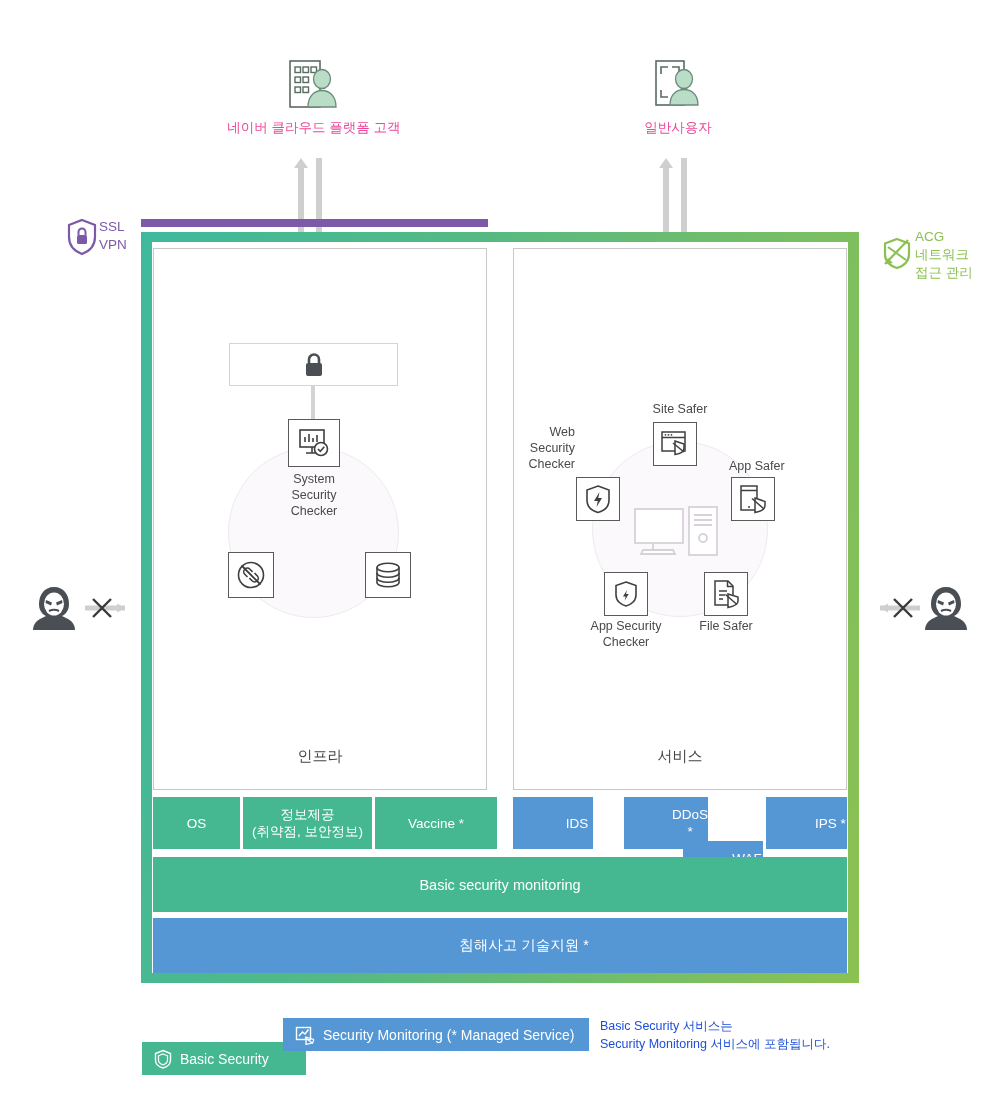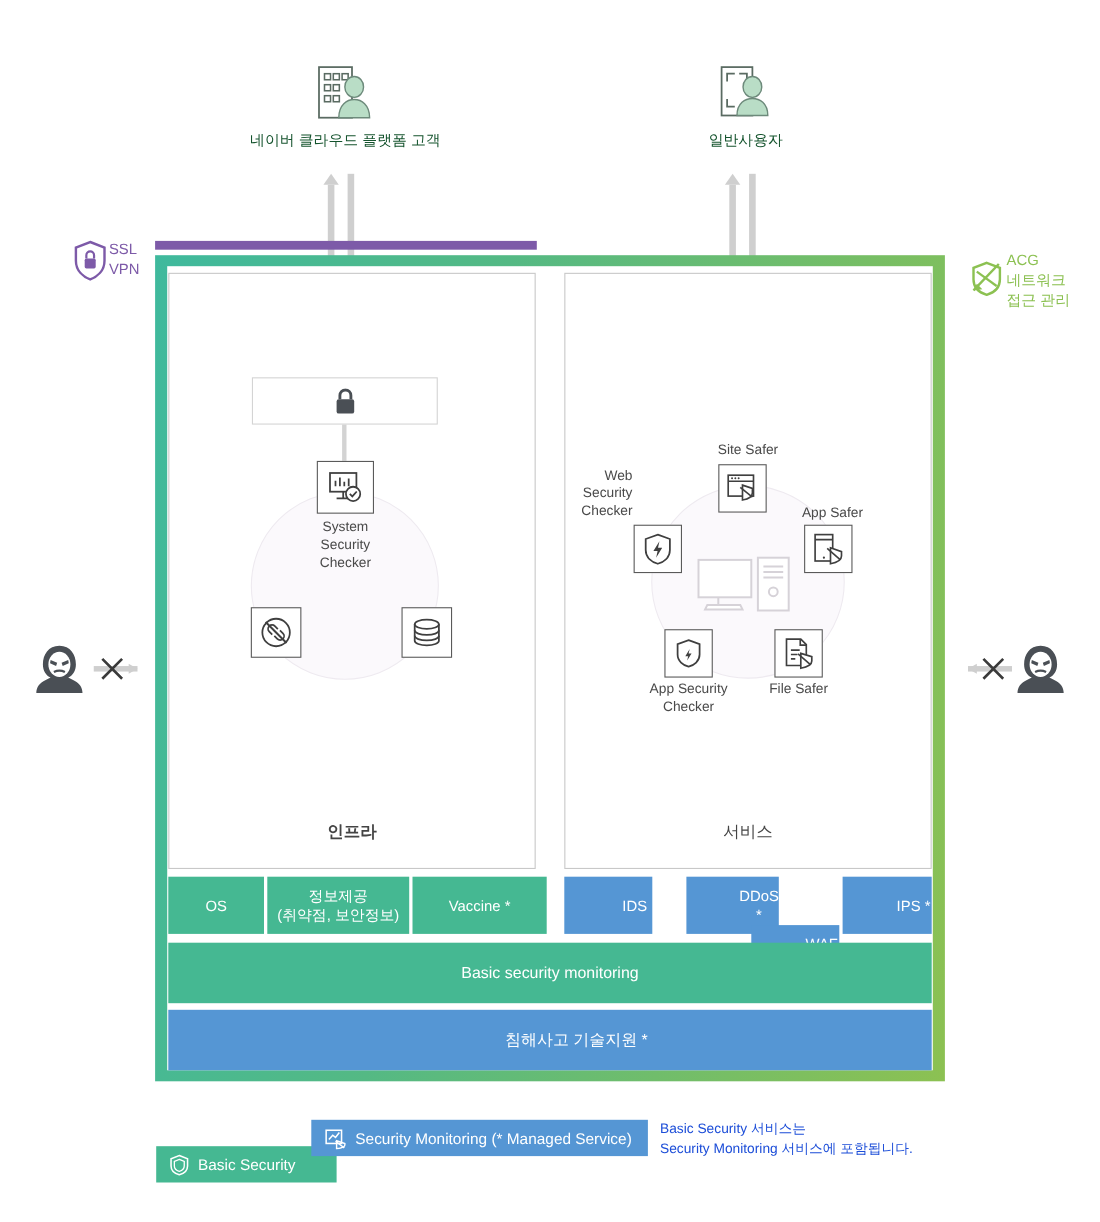--- a/index.html
+++ b/index.html
@@ -13,21 +13,21 @@
     position: relative;
     font-family: "Liberation Sans", "DejaVu Sans", sans-serif;
     color: #444;
     overflow: hidden;
   }
   .abs { position: absolute; }
 
   
   .actor-label {
     font-size: 13.5px;
-    color: #14532d;
+    color: #ec4899;
     text-align: center;
     white-space: nowrap;
   }
 
   
   .arrow-line {
     position: absolute;
     width: 6px;
     background: #cfcfcf;
   }
@@ -292,21 +292,21 @@
     <rect x="8" y="9.5" width="40" height="5" fill="#cfcfcf"></rect>
     <path d="M8 12 L16 7.5 L16 16.5 Z" fill="#cfcfcf"></path>
     <path d="M22 3 L40 21 M40 3 L22 21" stroke="#3a3a3a" stroke-width="2.4"></path>
   </svg>
 </div>
 
 <div id="outer-frame">
   <div id="outer-frame-inner"></div>
 </div>
 
-<div class="panel" style="left:153px;top:248px;width:334px;height:542px;font-weight:bold;">
+<div class="panel" style="left:153px;top:248px;width:334px;height:542px;">
   <div class="panel-title" style="top:498px;">인프라</div>
 </div>
 
 <div id="lock-box">
   <span>
     <svg width="20" height="24" viewBox="0 0 20 24">
       <rect x="2" y="10" width="16" height="13" rx="2" fill="#4a4f55"></rect>
       <path d="M5 10 L5 6.5 A5 5 0 0 1 15 6.5 L15 10" fill="none" stroke="#4a4f55" stroke-width="2.6"></path>
     </svg>
   </span>

